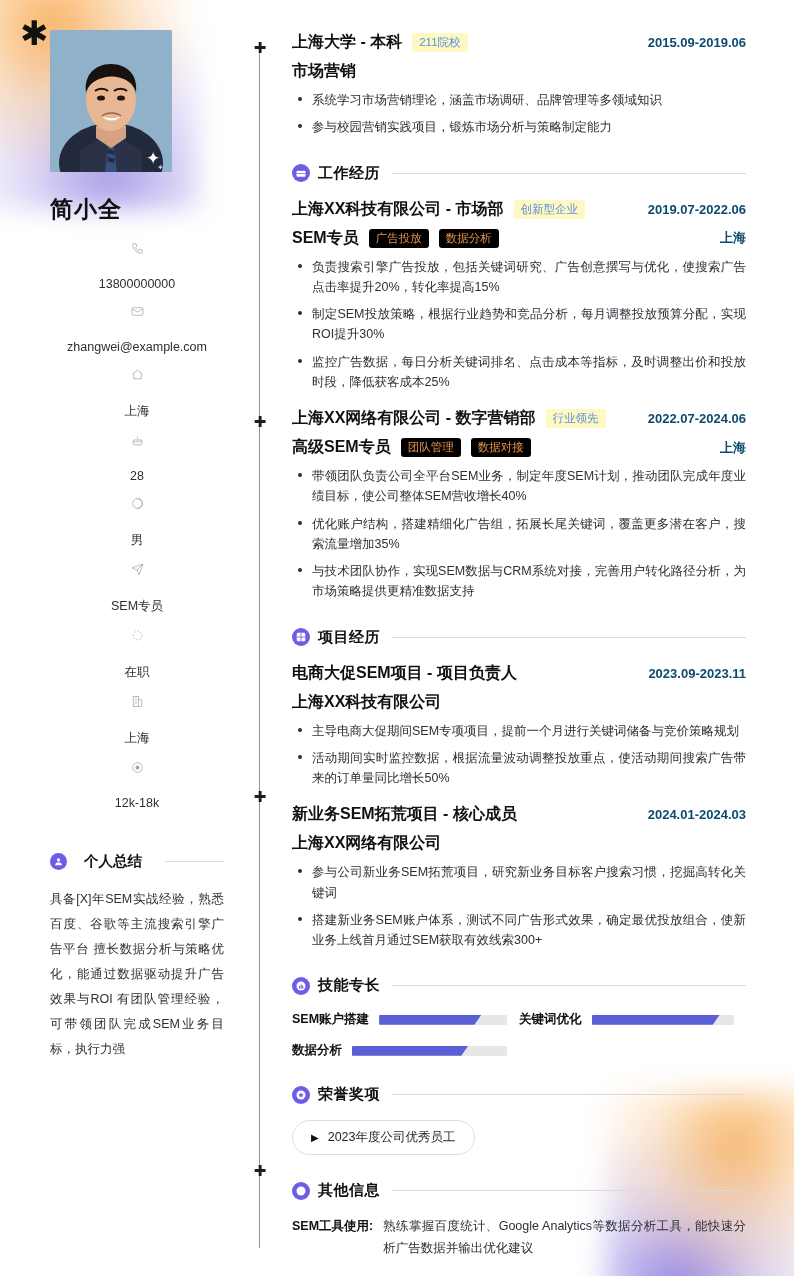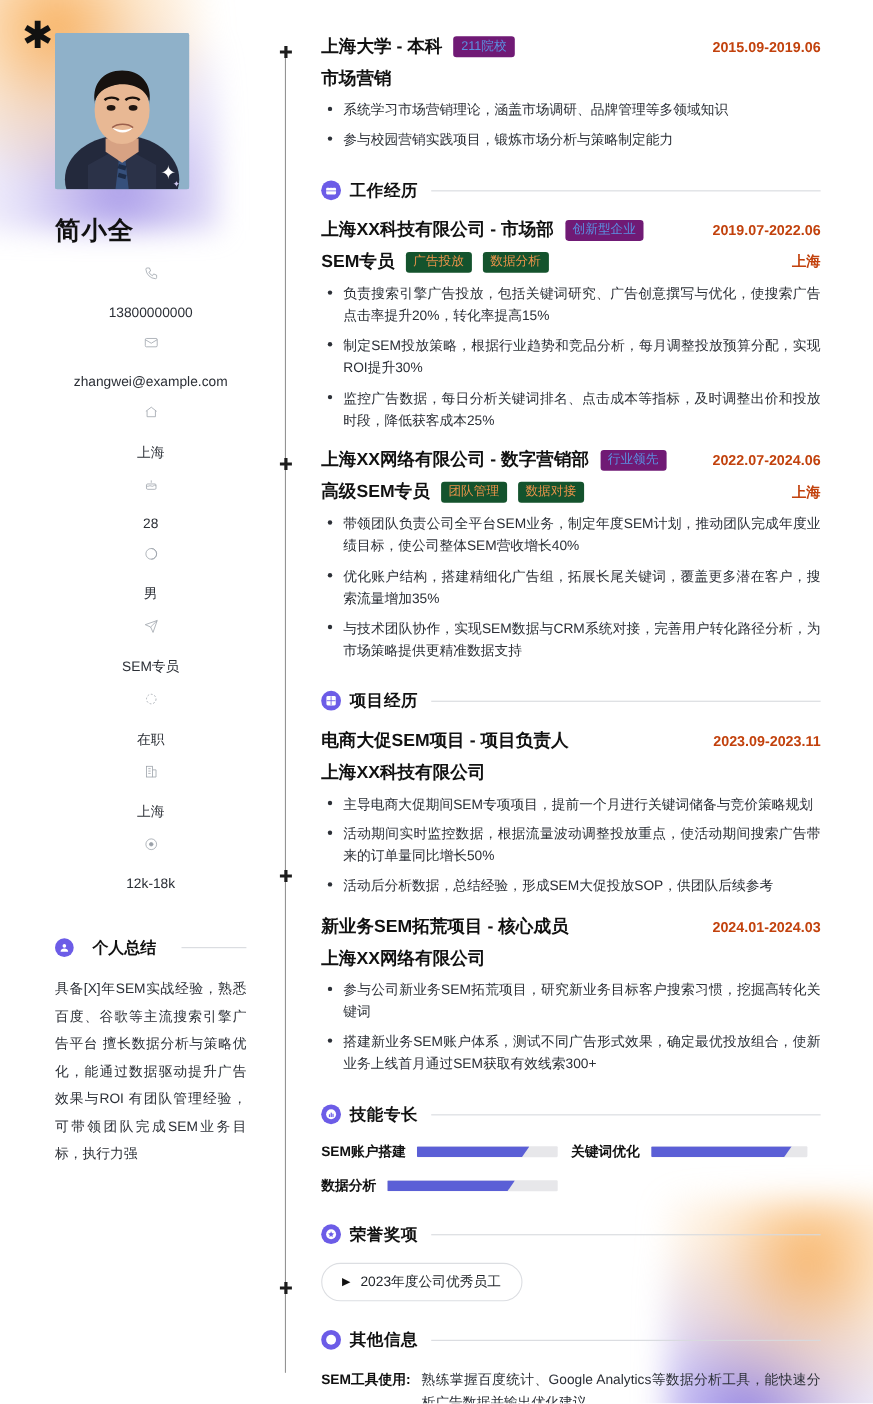--- a/index.html
+++ b/index.html
@@ -118,28 +118,28 @@
   .sec-head .badge svg { width: 12px; height: 12px; fill: #fff; }
   .sec-head .ttl { font-size: 15px; font-weight: bold; color: #111; letter-spacing: .5px; }
   .sec-head .rule { flex: 1; height: 1px; background: #d8dade; margin-left: 4px; }
 
   .entry { margin-bottom: 16px; }
   .entry-line {
     display: flex; align-items: center;
     margin-bottom: 8px;
   }
   .entry-line .lead { font-size: 16px; font-weight: bold; color: #111; }
-  .entry-line .right { margin-left: auto; font-size: 13px; font-weight: bold; color: #c2410c; }
+  .entry-line .right { margin-left: auto; font-size: 13px; font-weight: bold; color: #0c4a6e; }
   .tag {
     display: inline-block; margin-left: 10px;
     padding: 2px 7px; border-radius: 3px;
     font-size: 11.5px; line-height: 15px;
   }
-  .tag.blue { background: #701a75; color: #5b8fe0; }
-  .tag.orange { background: #14532d; color: #e8934a; text-align: center; }
+  .tag.blue { background: #fef9c3; color: #5b8fe0; }
+  .tag.orange { background: #000000; color: #e8934a; text-align: center; }
 
   ul.bullets { list-style: none; margin: 0; padding: 0; }
   ul.bullets li {
     position: relative;
     padding-left: 20px;
     margin-bottom: 7px;
     font-size: 12.5px; line-height: 1.62; color: #2b2f36;
     text-align: justify;
   }
   ul.bullets li::before {
@@ -412,21 +412,20 @@
           <div class="entry-line">
             <span class="lead">电商大促SEM项目 - 项目负责人</span>
             <span class="right">2023.09-2023.11</span>
           </div>
           <div class="entry-line">
             <span class="lead">上海XX科技有限公司</span>
           </div>
           <ul class="bullets">
             <li>主导电商大促期间SEM专项项目，提前一个月进行关键词储备与竞价策略规划</li>
             <li>活动期间实时监控数据，根据流量波动调整投放重点，使活动期间搜索广告带来的订单量同比增长50%</li>
-            <li>活动后分析数据，总结经验，形成SEM大促投放SOP，供团队后续参考</li>
           </ul>
         </div>
 
         <div class="entry">
           <div class="entry-line">
             <span class="lead">新业务SEM拓荒项目 - 核心成员</span>
             <span class="right">2024.01-2024.03</span>
           </div>
           <div class="entry-line">
             <span class="lead">上海XX网络有限公司</span>

